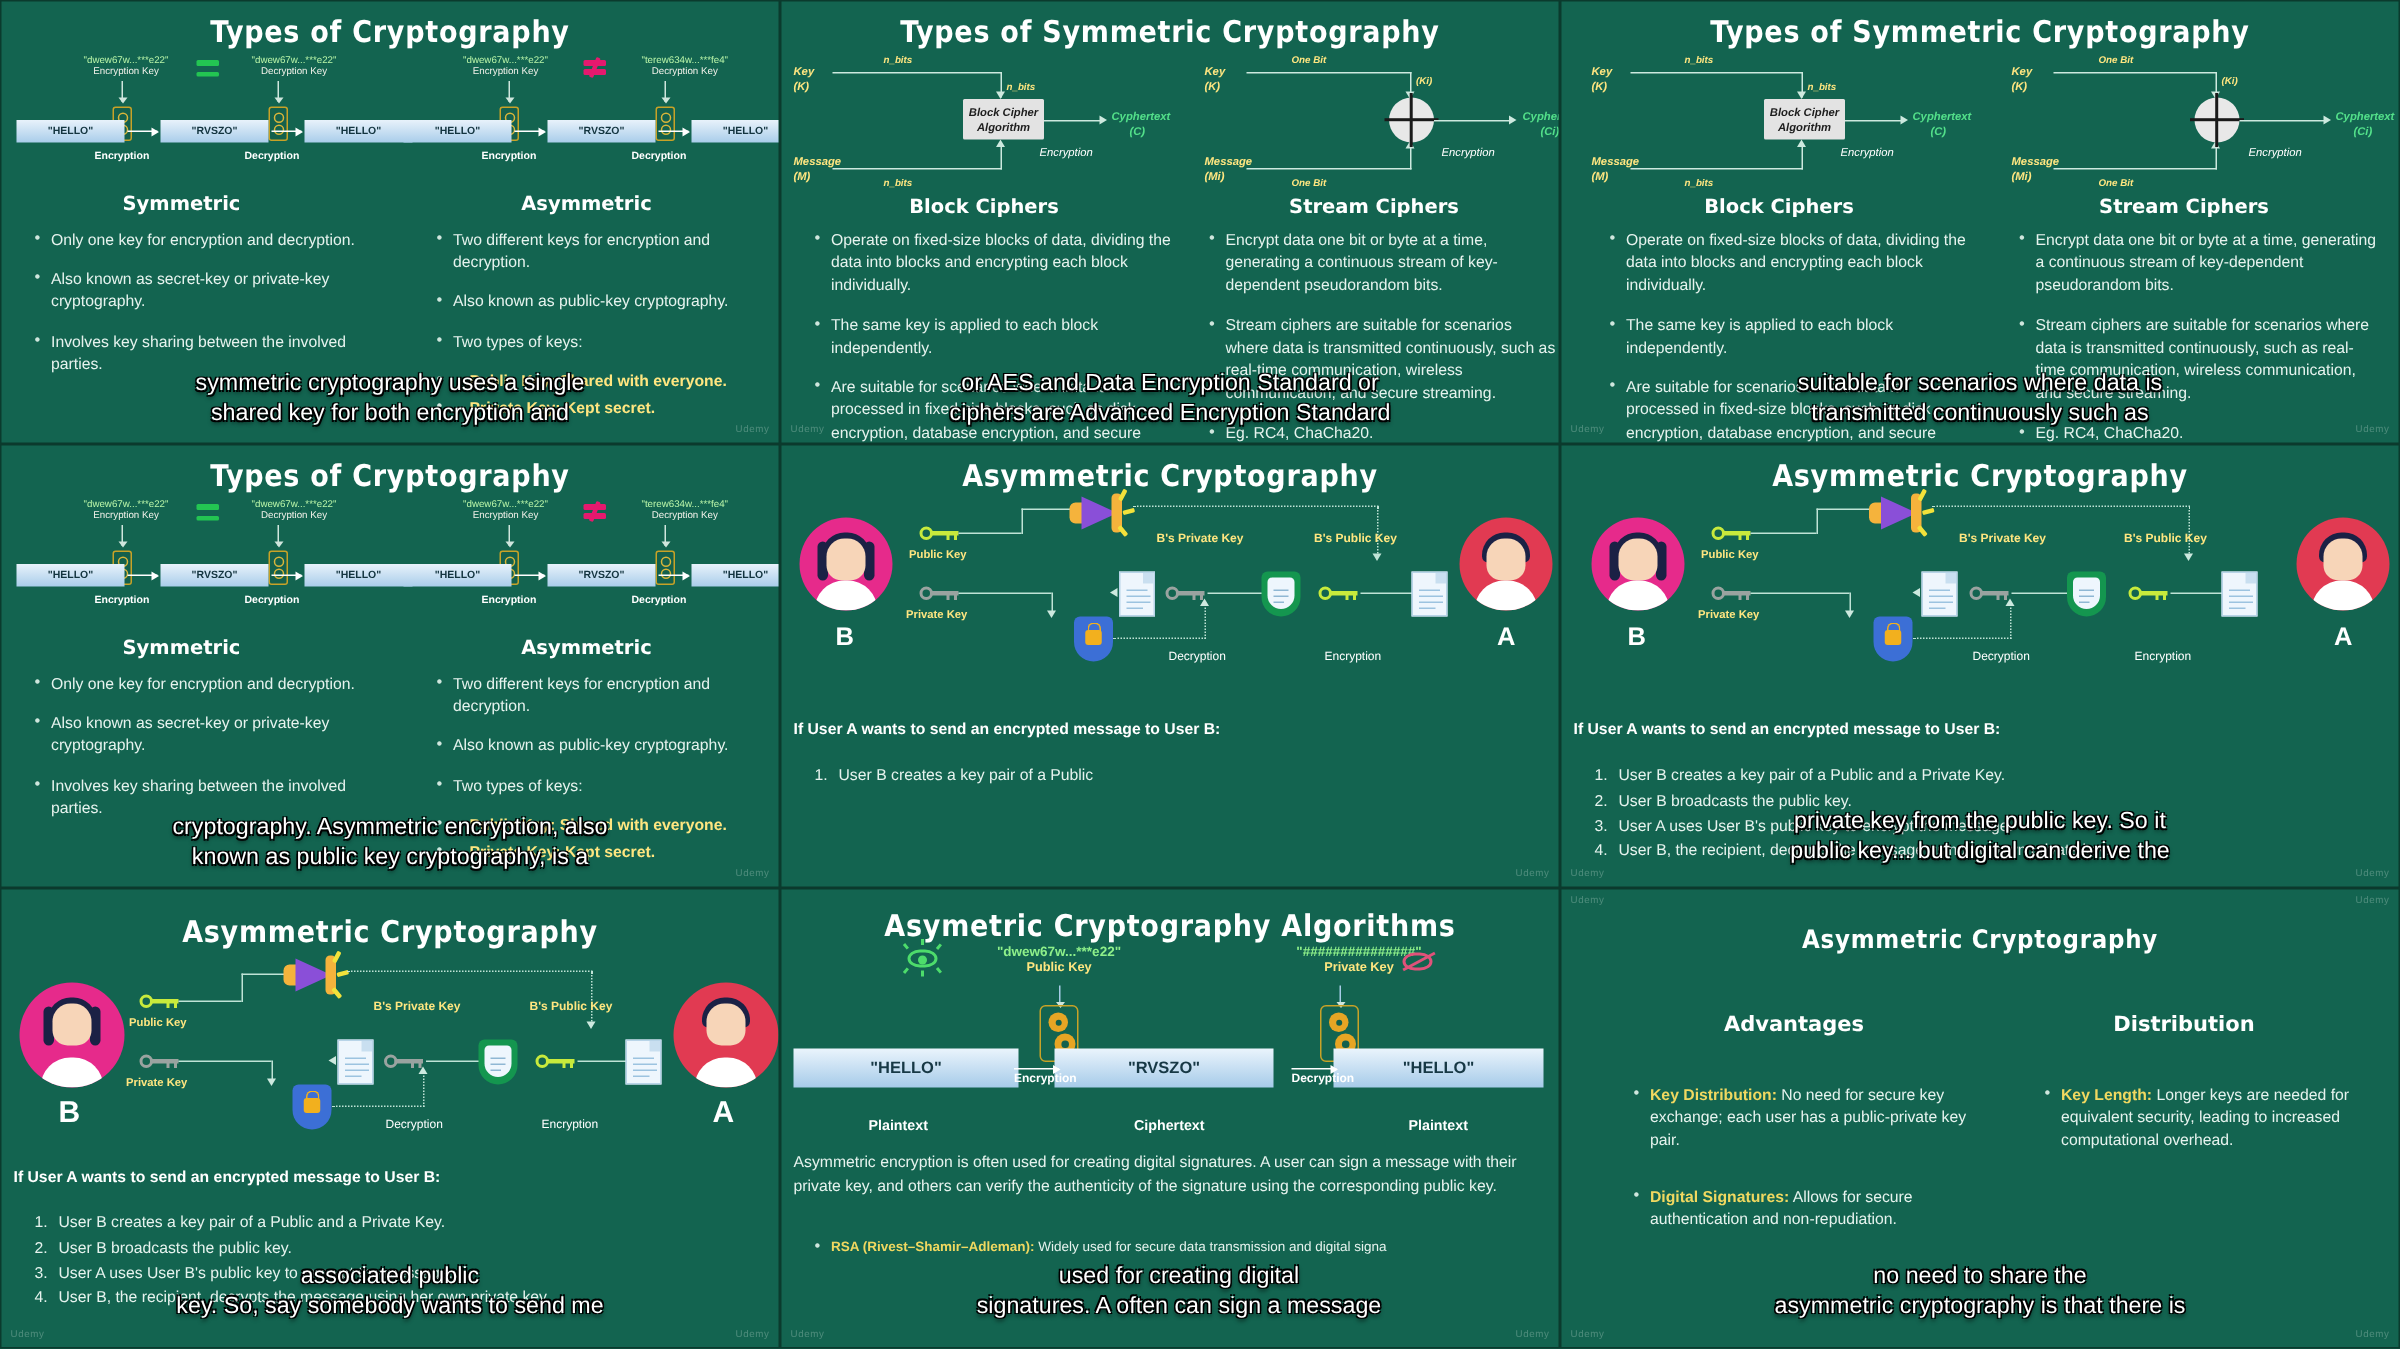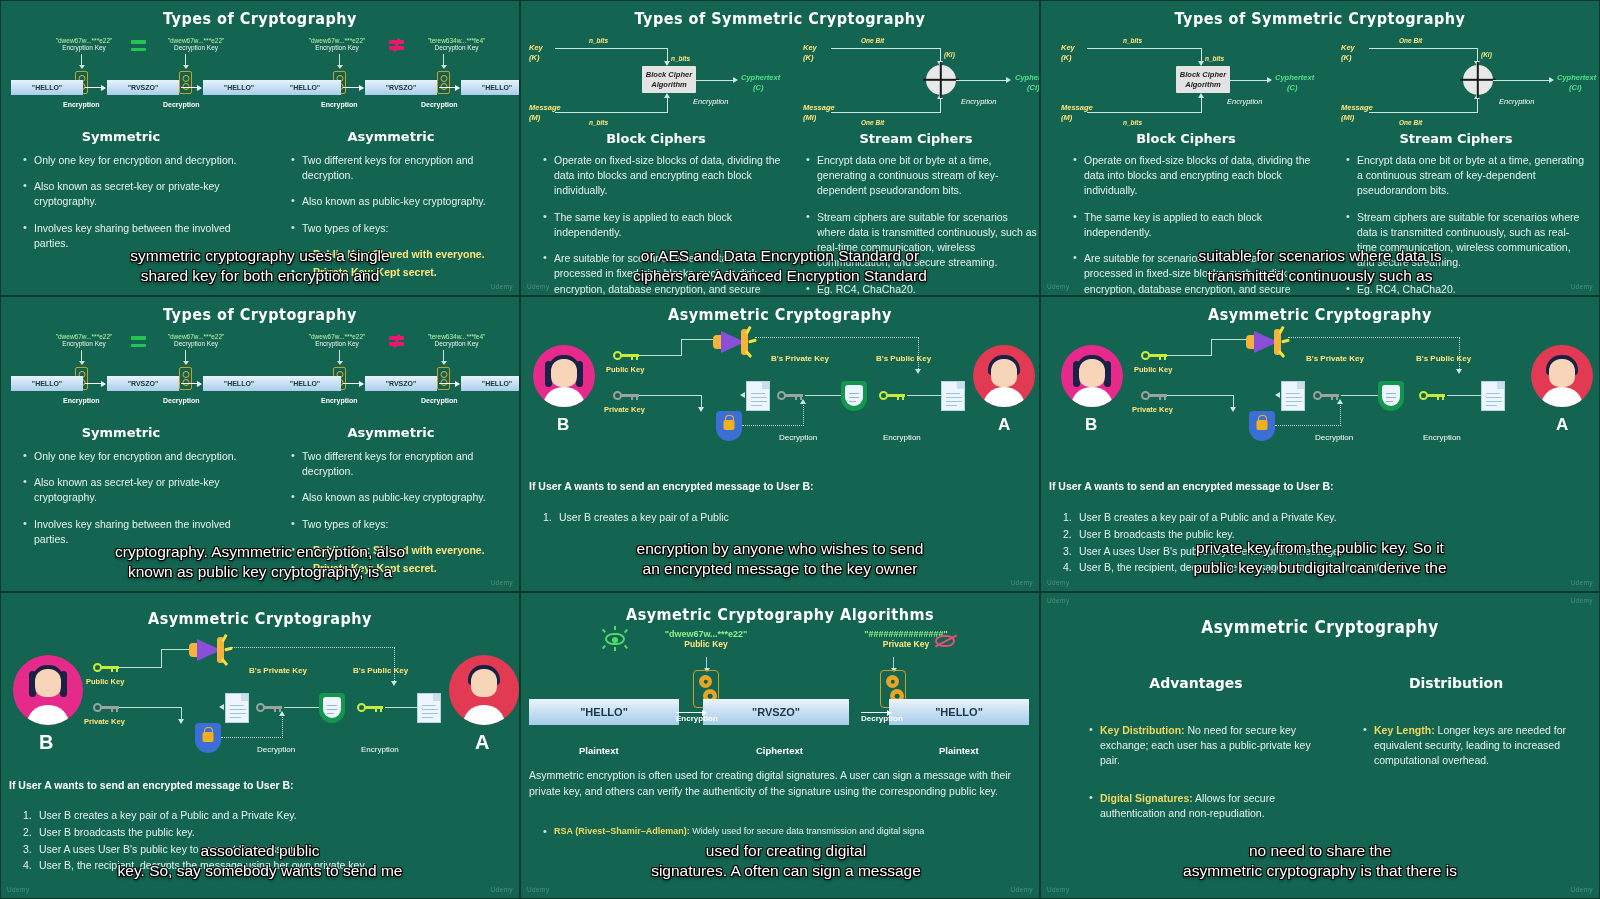--- a/index.html
+++ b/index.html
@@ -24,21 +24,21 @@
 
   
   .slide-title {
     text-align: center;
     color: #ffffff;
     font-weight: bold;
     letter-spacing: .5px;
     font-family: "DejaVu Sans", sans-serif;
     font-stretch: condensed;
   }
-  .t-lg { font-size: 16px; padding-top: 8px; }
+  .t-lg { font-size: 20px; padding-top: 8px; }
   .col-head {
     text-align:center; color:#ffffff; font-weight:bold;
     font-size: 13px; font-family:"DejaVu Sans", sans-serif;
   }
   ul.bullets { list-style: none; }
   ul.bullets li {
     position: relative;
     color: #e6f3ee;
     font-size: 10.5px;
     line-height: 1.45;
@@ -723,24 +723,20 @@
         <div class="av-body"></div>
       </div>
       <div class="av-name" style="left:477px;top:92px;">A</div>
     </div>
 
     <div class="lead" style="position:absolute;left:8px;top:183px;">If User A wants to send an encrypted message to User B:</div>
     <ol class="steps" style="position:absolute;left:20px;top:212px;width:480px;">
       <li>User B creates a key pair of a Public</li>
     </ol>
 
-    <div class="caption" style="top:242px;">
-      <span class="l">encryption by anyone who wishes to send</span>
-      <span class="l">an encrypted message to the key owner</span>
-    </div>
     <div class="wm" style="right:6px;bottom:5px;">Udemy</div>
   </div>
 
   <div class="panel">
     <div class="slide-title t-lg">Asymmetric Cryptography</div>
 
     <div class="scene" style="position:absolute;left:0;top:26px;width:560px;">
       <div class="avatar av-b" style="left:20px;top:22px;">
         <div class="av-hair long"></div>
         <div class="av-face"></div>

